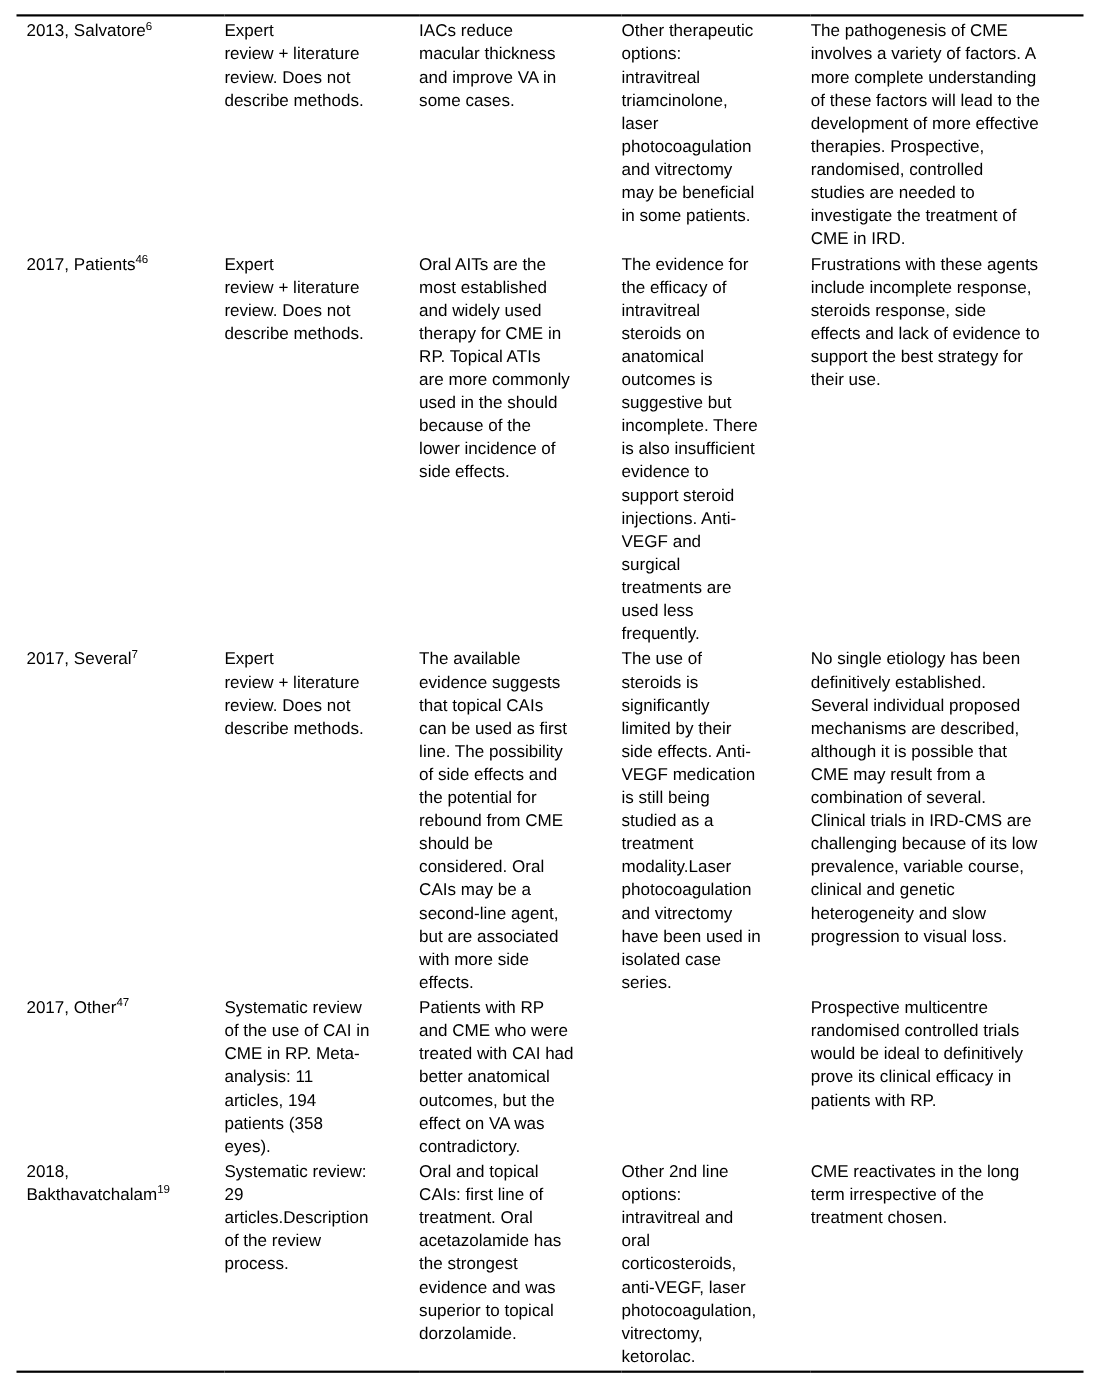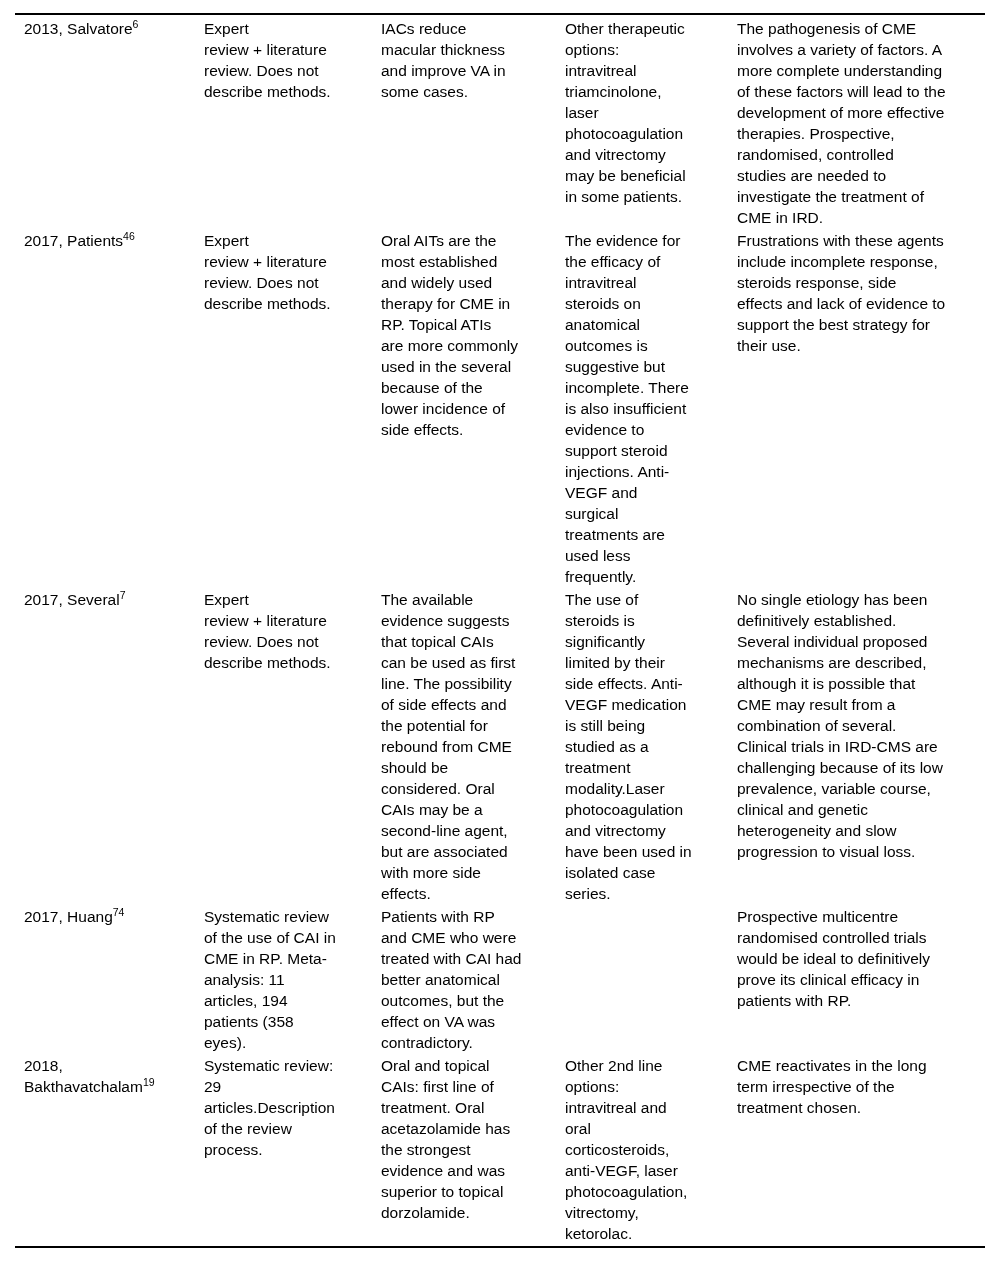--- a/index.html
+++ b/index.html
@@ -88,21 +88,21 @@
         <td>Expert
 review + literature
 review. Does not
 describe methods.</td>
         <td>Oral AITs are the
 most established
 and widely used
 therapy for CME in
 RP. Topical ATIs
 are more commonly
-used in the several
+used in the should
 because of the
 lower incidence of
 side effects.</td>
         <td>The evidence for
 the efficacy of
 intravitreal
 steroids on
 anatomical
 outcomes is
 suggestive but
@@ -167,21 +167,21 @@
 CME may result from a
 combination of several.
 Clinical trials in IRD-CMS are
 challenging because of its low
 prevalence, variable course,
 clinical and genetic
 heterogeneity and slow
 progression to visual loss.</td>
       </tr>
       <tr>
-        <td class="c1"><span>2017, Huang</span><sup class="cite">74</sup></td>
+        <td class="c1"><span>2017, Other</span><sup class="cite">47</sup></td>
         <td>Systematic review
 of the use of CAI in
 CME in RP. Meta-
 analysis: 11
 articles, 194
 patients (358
 eyes).</td>
         <td>Patients with RP
 and CME who were
 treated with CAI had

